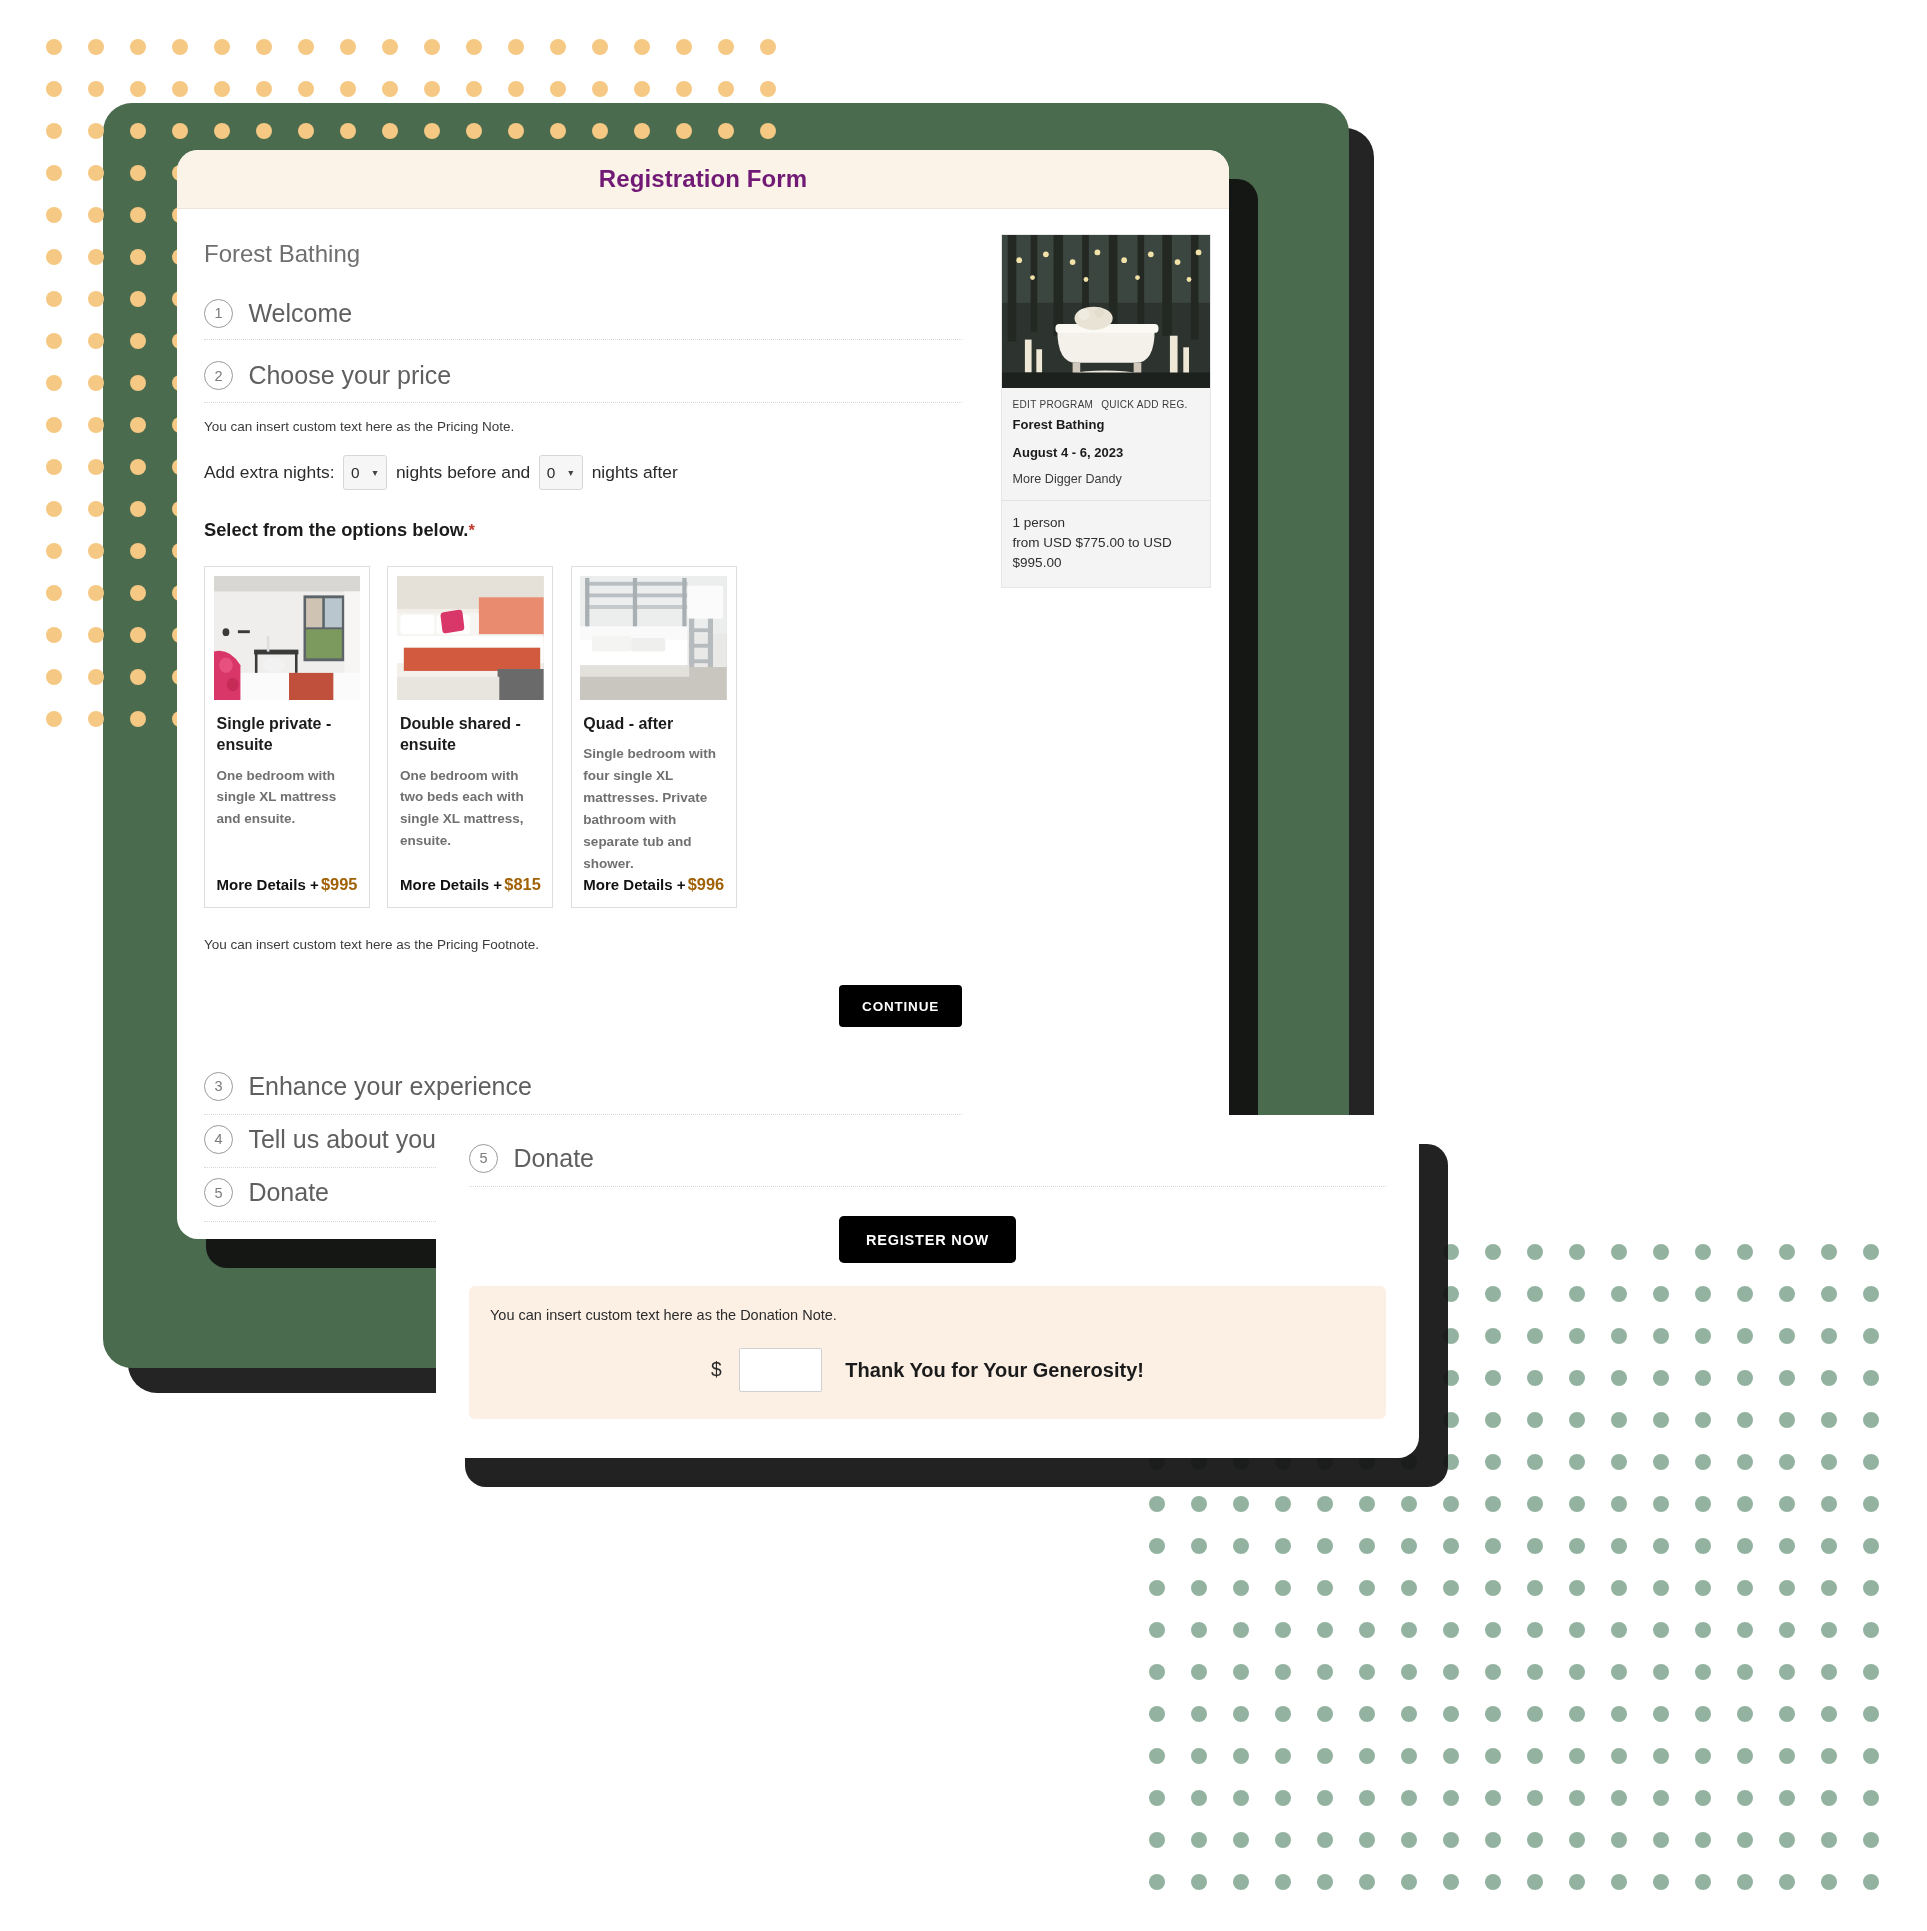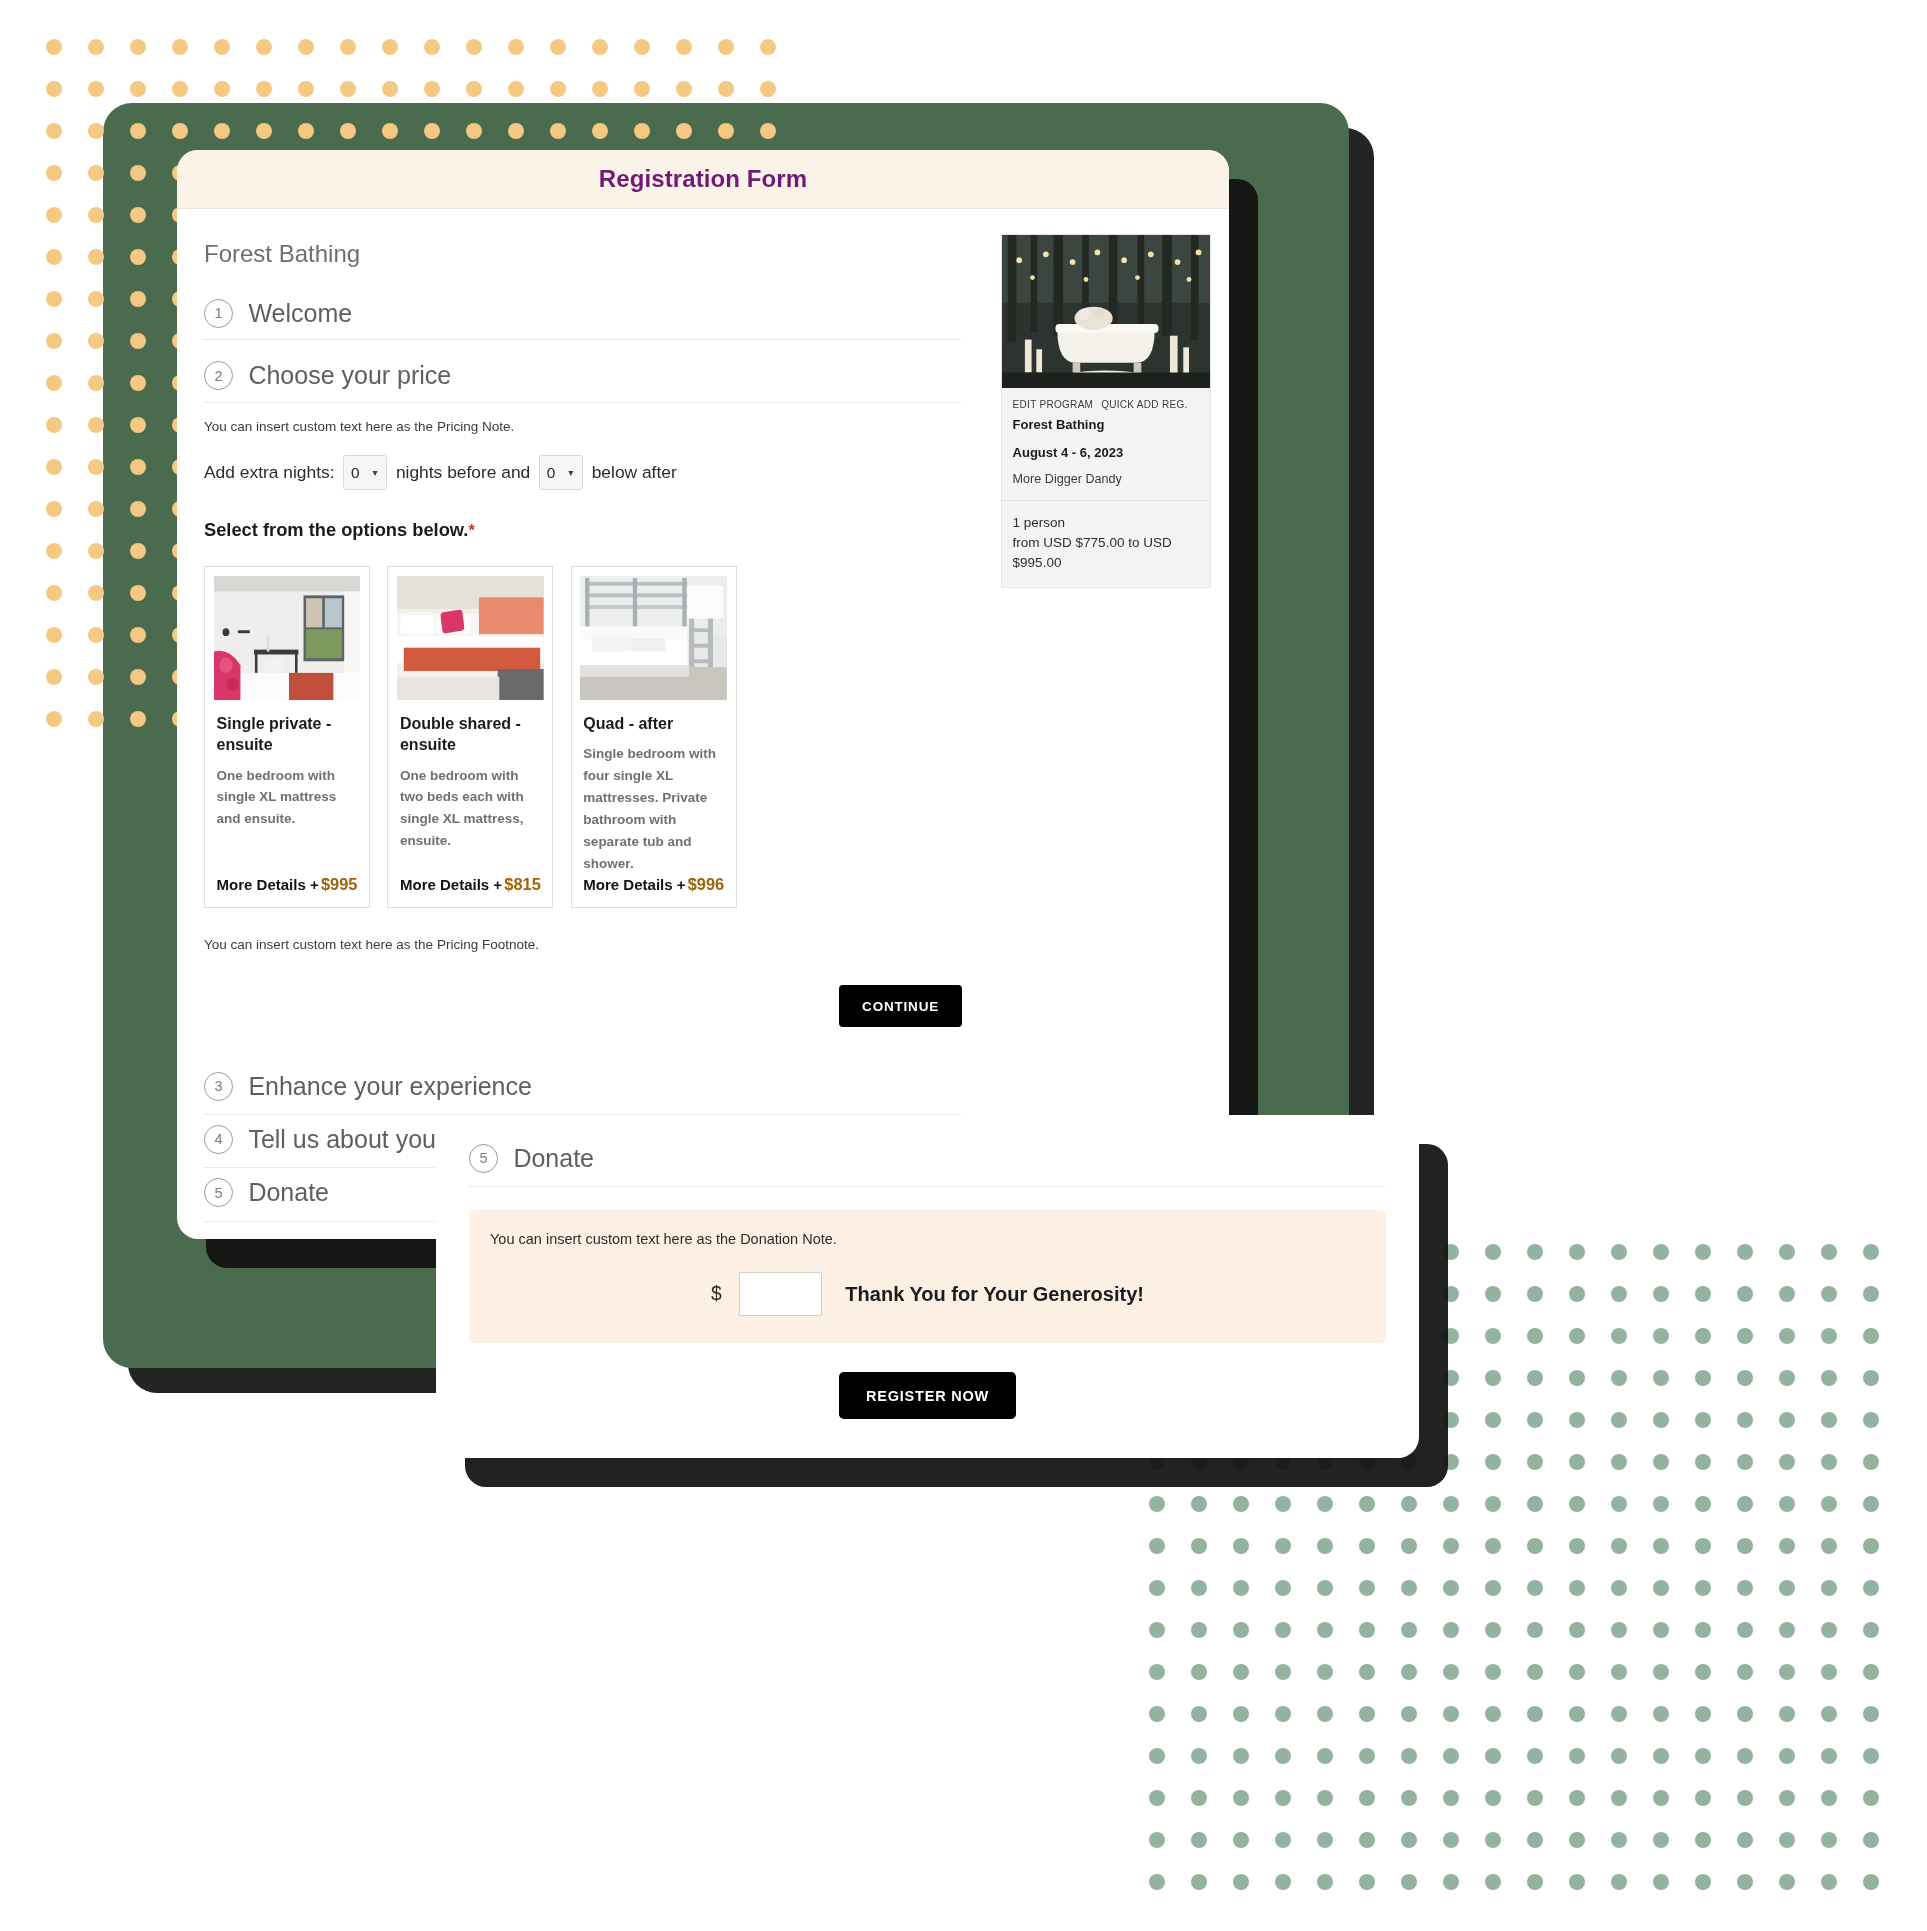--- a/index.html
+++ b/index.html
@@ -953,21 +953,21 @@
         <span>Add extra nights:</span>
         <span class="nights-select">
           <span>0</span>
           <span class="caret">▼</span>
         </span>
         <span>nights before and</span>
         <span class="nights-select">
           <span>0</span>
           <span class="caret">▼</span>
         </span>
-        <span>below after</span>
+        <span>nights after</span>
       </div>
 
       <div id="options-heading">
         <span>Select from the options below.</span><span class="req">*</span>
       </div>
 
       <div id="option-cards">
 
         <div class="option-card">
           <div class="option-thumb">
@@ -1147,25 +1147,25 @@
     </div>
 
   </div>
 </div>
 
 <div id="donate-panel">
   <div class="step-row">
     <div class="step-num">5</div>
     <div class="step-label">Donate</div>
   </div>
+  <div id="register-row">
+    <button class="dark-btn" id="register-now-button">REGISTER NOW</button>
+  </div>
   <div id="donate-box">
     <div id="donation-note">You can insert custom text here as the Donation Note.</div>
     <div id="donate-amount-row">
       <span id="donate-currency">$</span>
       <input id="donate-input" type="text" placeholder="" style="">
       <span id="donate-thanks">Thank You for Your Generosity!</span>
     </div>
   </div>
-  <div id="register-row">
-    <button class="dark-btn" id="register-now-button">REGISTER NOW</button>
-  </div>
 </div>
 
 
 </body></html>

